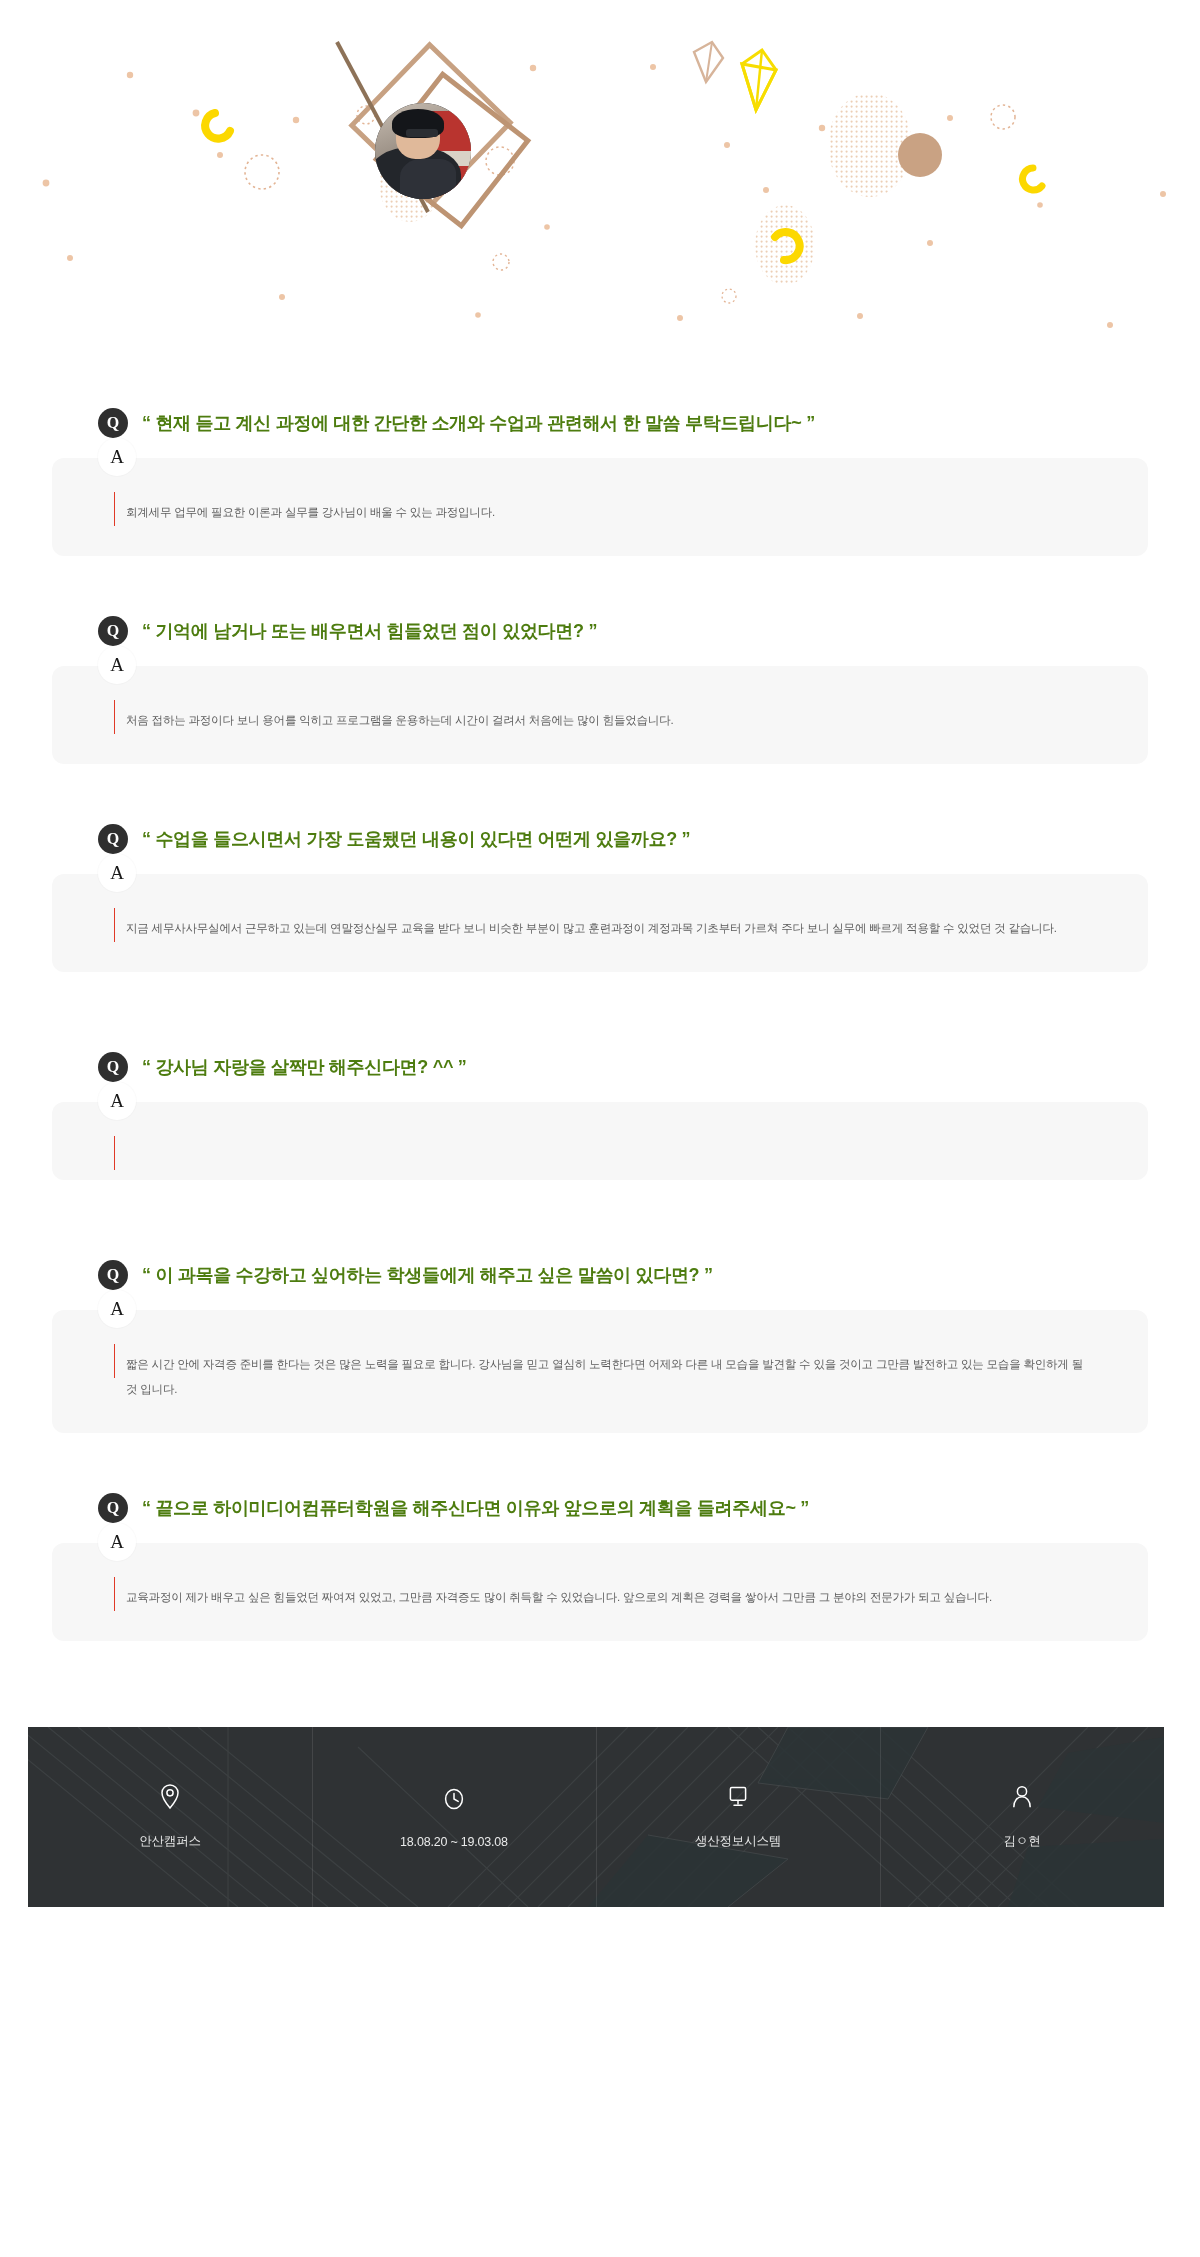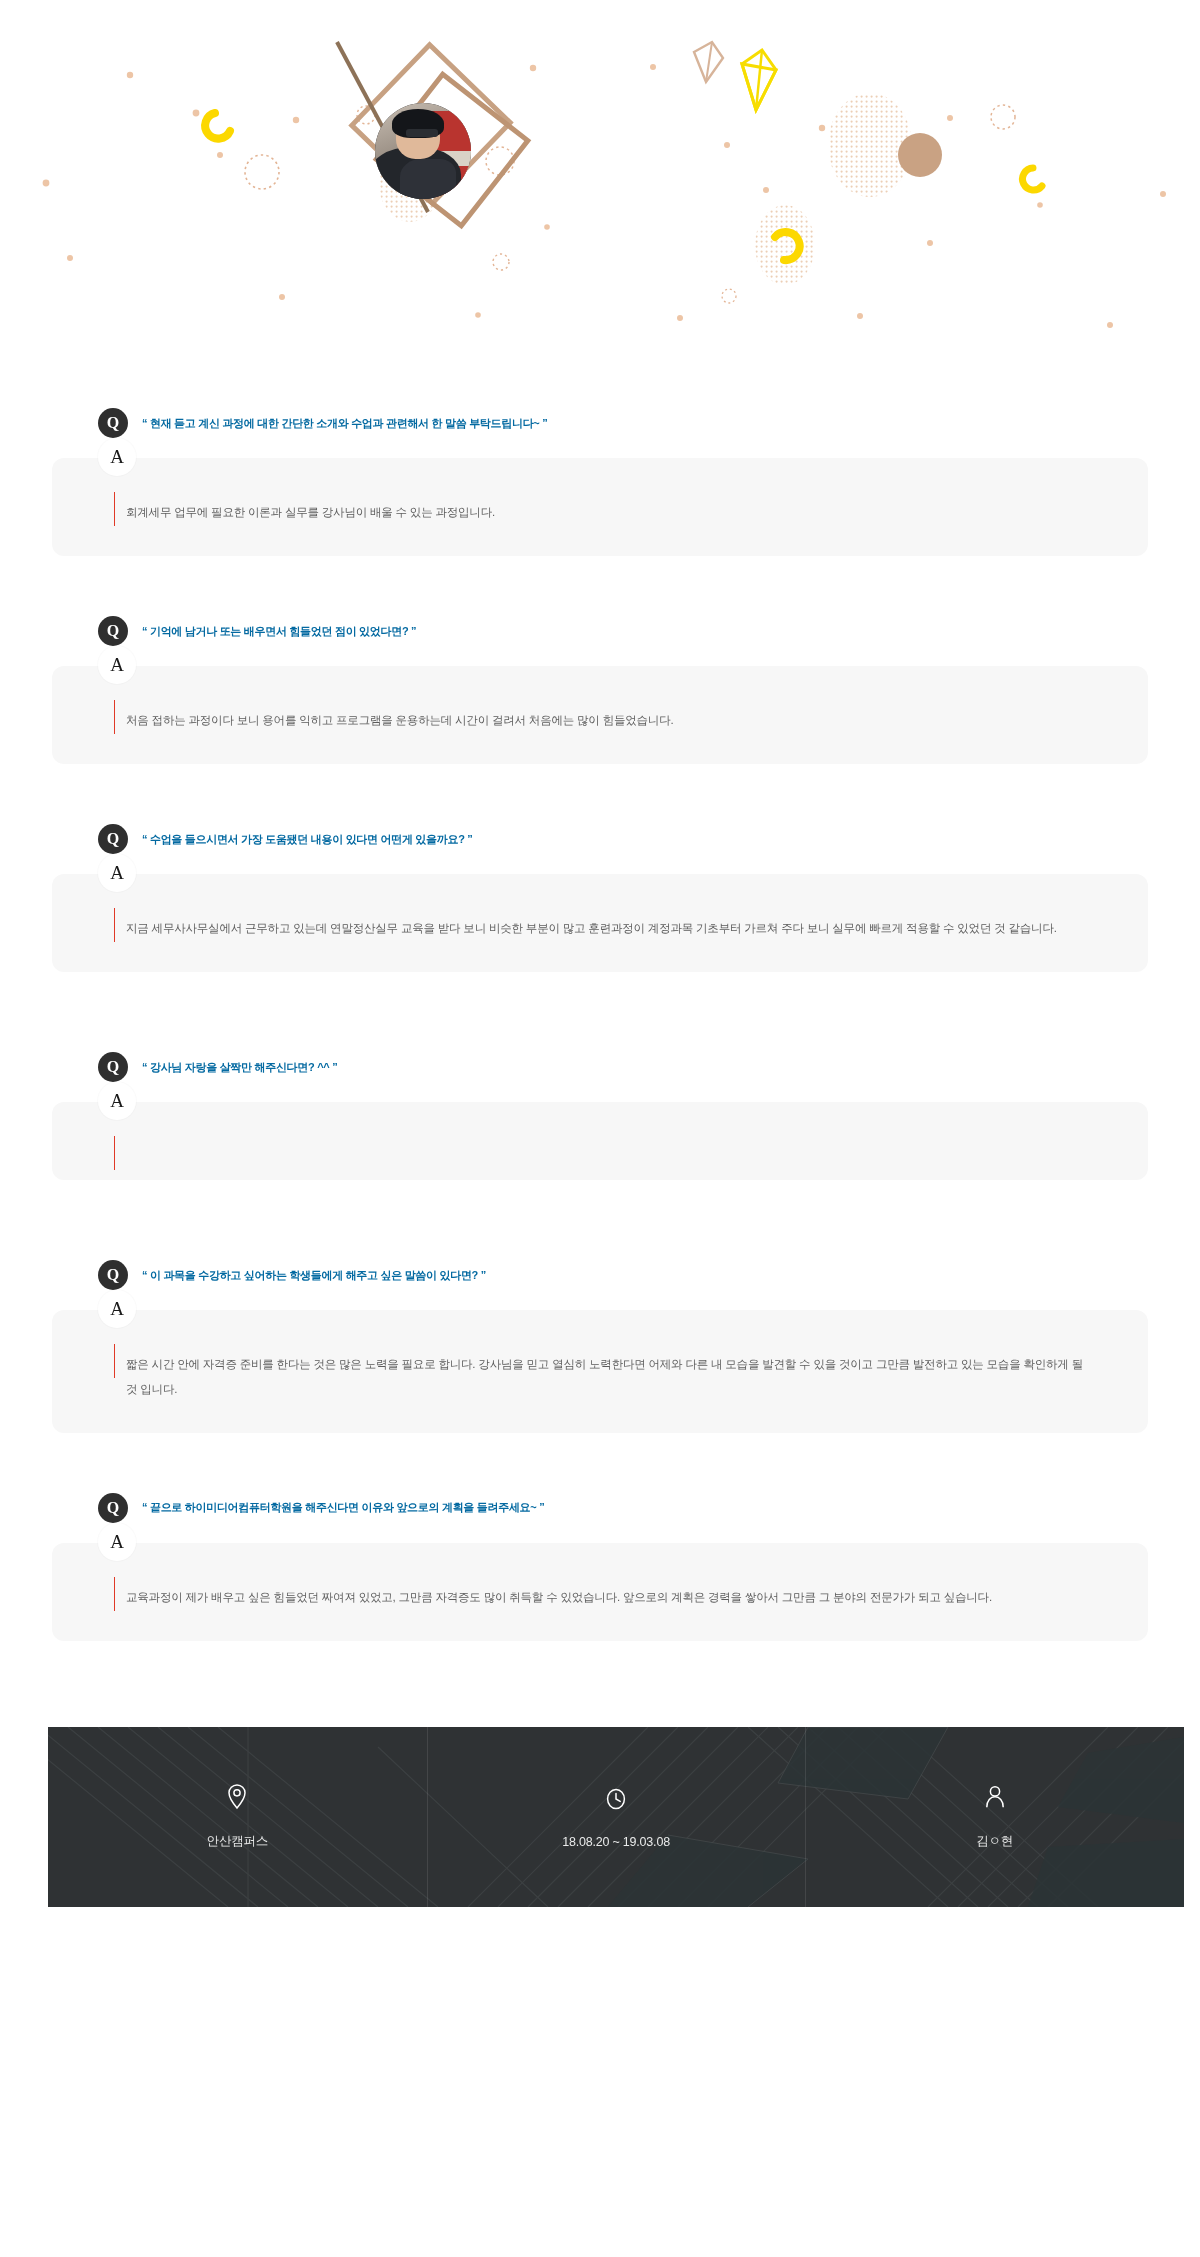--- a/index.html
+++ b/index.html
@@ -58,23 +58,23 @@
     border-radius: 50%;
     background: #2f2f2f;
     color: #ffffff;
     font-family: "Liberation Serif", "DejaVu Serif", serif;
     font-size: 16px;
     font-weight: 700;
     display: flex; align-items: center; justify-content: center;
     letter-spacing: 0;
   }
   .q-text {
-    font-size: 11px;
+    font-size: 18px;
     font-weight: 700;
-    color: #0369a1;
+    color: #4d7c0f;
     letter-spacing: -0.3px;
     white-space: nowrap;
   }
 
   .a-card {
     position: relative;
     margin: 12px 52px 0 52px;
     background: #f7f7f7;
     border-radius: 12px;
     min-height: 78px;
@@ -107,21 +107,21 @@
     color: #5c5c5c;
     letter-spacing: -0.2px;
   }
   .gap { height: 52px; }
   .gap-lg { height: 72px; }
 
   
   .footer-spacer { height: 26px; }
   .footer {
     position: relative;
-    margin: 0 48px;
+    margin: 0 28px;
     width: 1136px;
     height: 180px;
     background: #2f3234;
     overflow: hidden;
   }
   .footer-pattern { position: absolute; inset: 0; width: 100%; height: 100%; }
   .footer-cols {
     position: relative;
     z-index: 2;
     display: flex;
@@ -348,20 +348,28 @@
     </div>
 
     <div class="footer-col">
       <svg class="footer-icon" viewBox="0 0 24 28">
         <ellipse cx="12" cy="14" rx="8.4" ry="9.4" fill="none" stroke="#ffffff" stroke-width="1.5"></ellipse>
         <path d="M12 8.4 L12 14 L16.2 16.4" fill="none" stroke="#ffffff" stroke-width="1.5" stroke-linecap="round"></path>
       </svg>
       <div class="footer-label">18.08.20 ~ 19.03.08</div>
     </div>
 
+    <div class="footer-col">
+      <svg class="footer-icon" viewBox="0 0 24 28">
+        <rect x="4.4" y="4.6" width="15.2" height="12.6" rx="1.4" fill="none" stroke="#ffffff" stroke-width="1.5"></rect>
+        <path d="M12 17.2 L12 21.4" stroke="#ffffff" stroke-width="1.5"></path>
+        <path d="M8 22.2 L16 22.2" stroke="#ffffff" stroke-width="1.5" stroke-linecap="round"></path>
+      </svg>
+      <div class="footer-label">생산정보시스템</div>
+    </div>
 
     <div class="footer-col">
       <svg class="footer-icon" viewBox="0 0 24 28">
         <circle cx="12" cy="8.4" r="4.6" fill="none" stroke="#ffffff" stroke-width="1.5"></circle>
         <path d="M3.8 24.2 C3.8 17.6 7.6 13.8 12 13.8 C16.4 13.8 20.2 17.6 20.2 24.2" fill="none" stroke="#ffffff" stroke-width="1.5"></path>
       </svg>
       <div class="footer-label">김ㅇ현</div>
     </div>
 
   </div>

